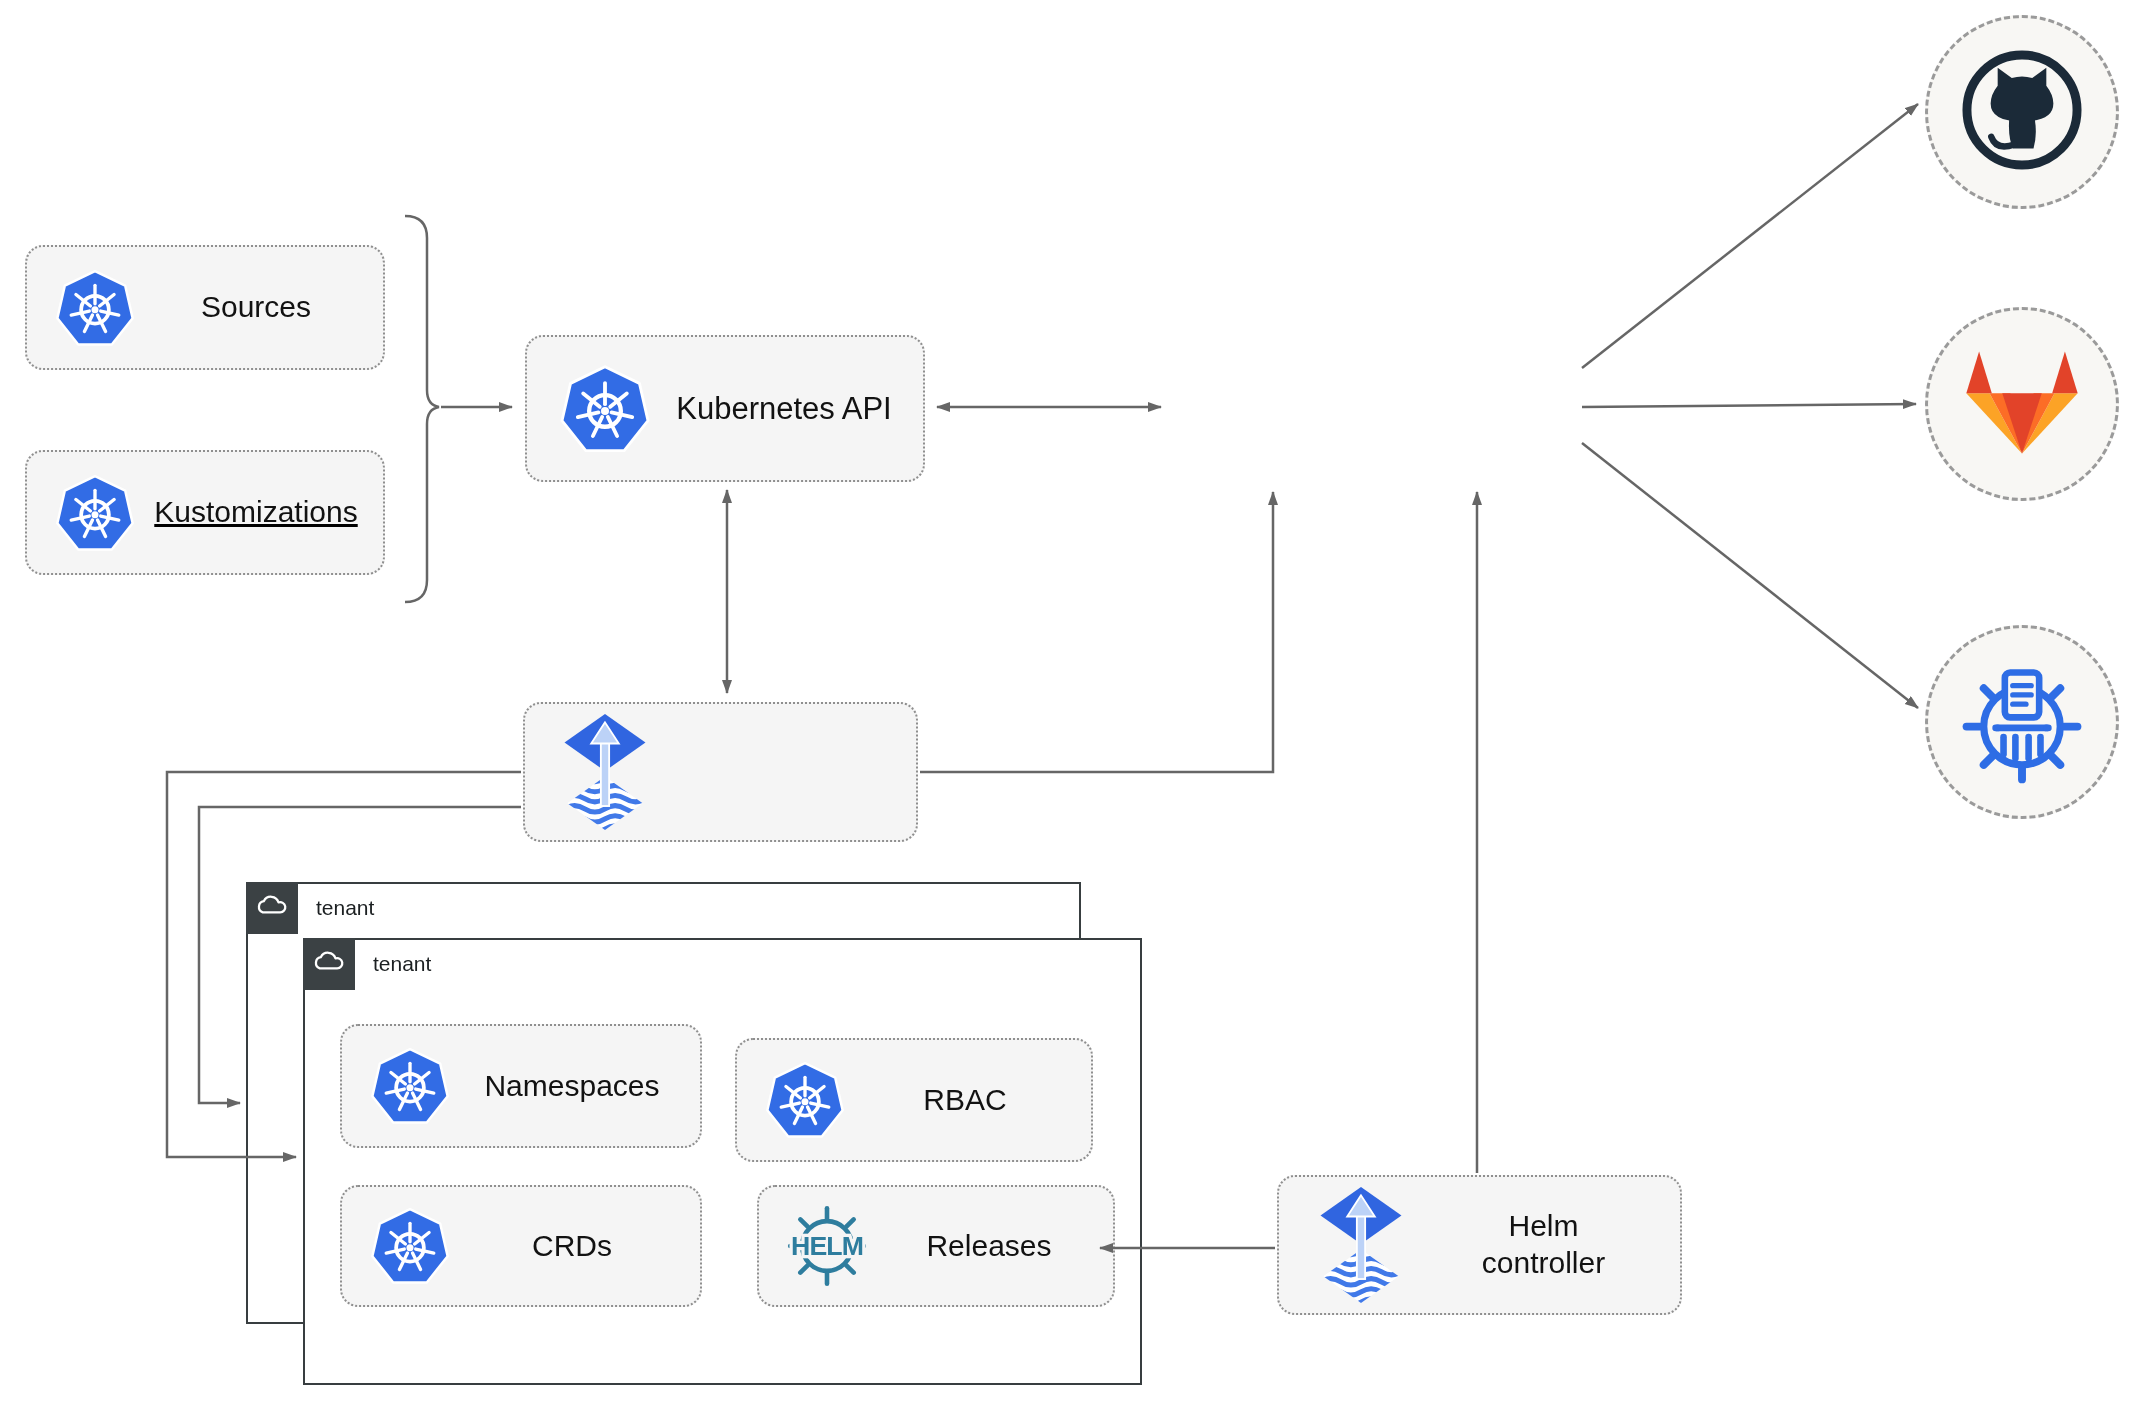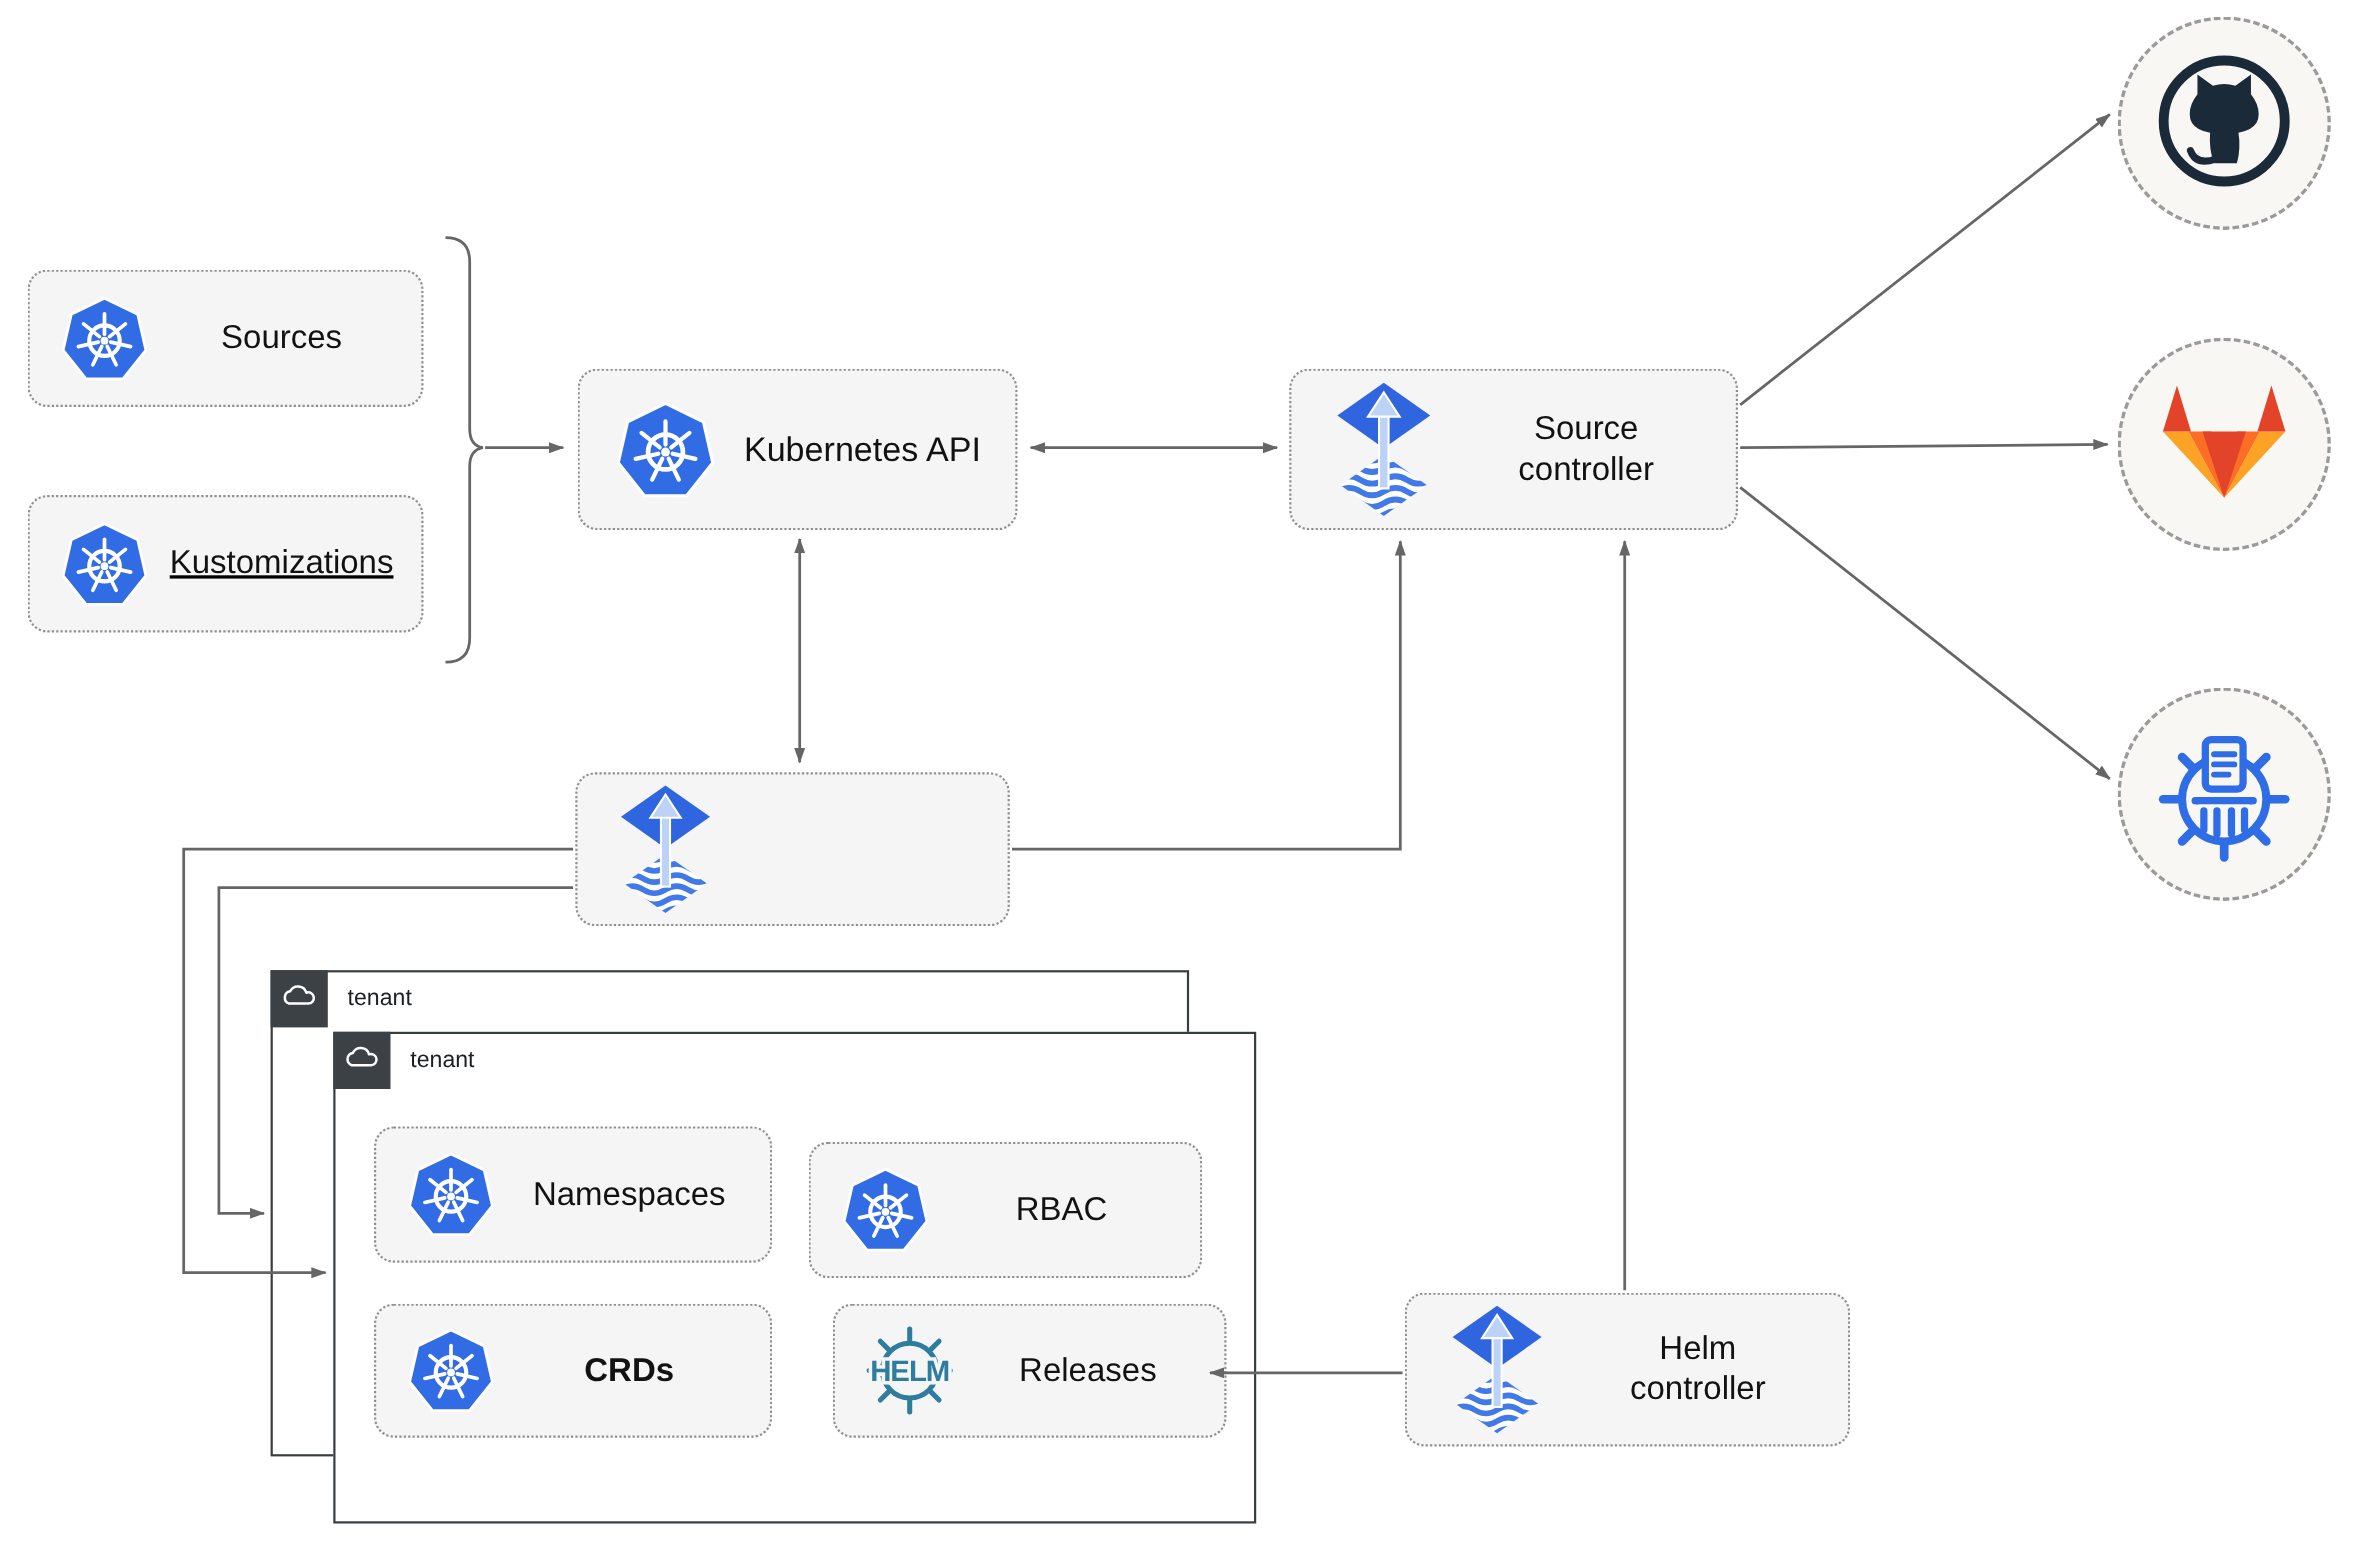--- a/index.html
+++ b/index.html
@@ -169,28 +169,20 @@
 
   <div class="node" style="left:525px;top:335px;width:400px;height:147px;">
     <span class="icon">
       <svg width="96" height="96" viewBox="0 0 100 100">
           <use href="#k8s"></use>
         </svg>
       </span>
     <span class="label" style="font-size:31px;">Kubernetes API</span>
   </div>
 
-  <div class="node node--controller" style="left:1172px;top:335px;width:408px;height:147px;">
-    <span class="icon" style="margin-left:36px;">
-      <svg width="96" height="125" viewBox="0 0 100 130">
-          <use href="#flux"></use>
-        </svg>
-      </span>
-    <span class="label">Source controller</span>
-  </div>
 
   <div class="node node--controller" style="left:523px;top:702px;width:395px;height:140px;">
     <span class="icon" style="margin-left:34px;">
       <svg width="92" height="120" viewBox="0 0 100 130">
           <use href="#flux"></use>
         </svg>
       </span>
   </div>
 
   <div class="node node--controller" style="left:1277px;top:1175px;width:405px;height:140px;">
@@ -213,21 +205,21 @@
 
   <div class="node" style="left:735px;top:1038px;width:358px;height:124px;">
     <span class="icon" style="margin-left:26px;">
       <svg width="84" height="84" viewBox="0 0 100 100">
           <use href="#k8s"></use>
         </svg>
       </span>
     <span class="label">RBAC</span>
   </div>
 
-  <div class="node" style="left:340px;top:1185px;width:362px;height:122px;font-weight:bold;">
+  <div class="node" style="left:340px;top:1185px;width:362px;height:122px;">
     <span class="icon" style="margin-left:26px;">
       <svg width="84" height="84" viewBox="0 0 100 100">
           <use href="#k8s"></use>
         </svg>
       </span>
     <span class="label">CRDs</span>
   </div>
 
   <div class="node" style="left:757px;top:1185px;width:358px;height:122px;">
     <span class="icon" style="margin-left:22px;">

